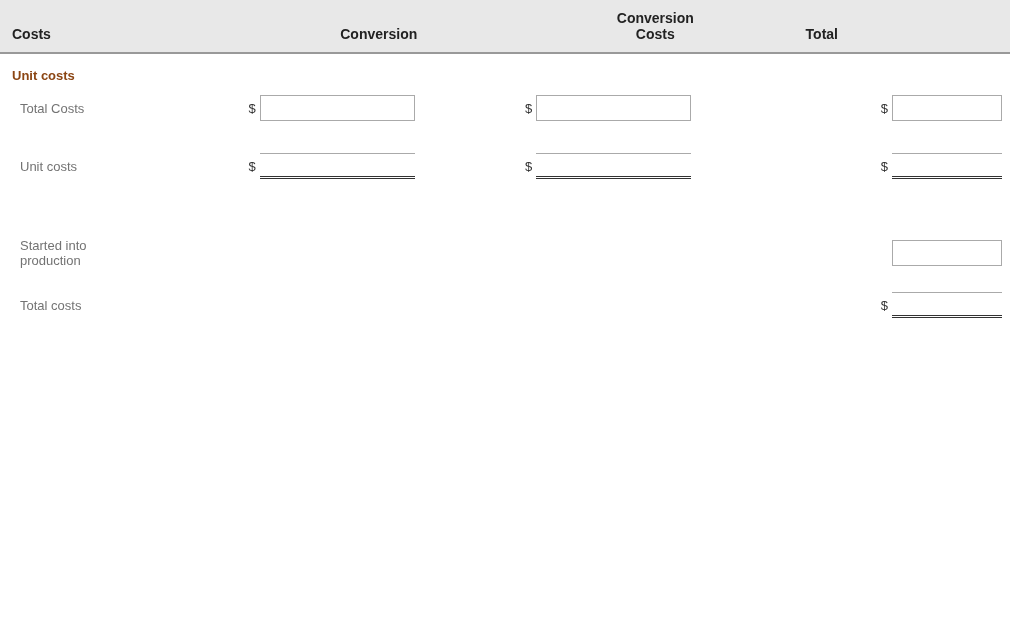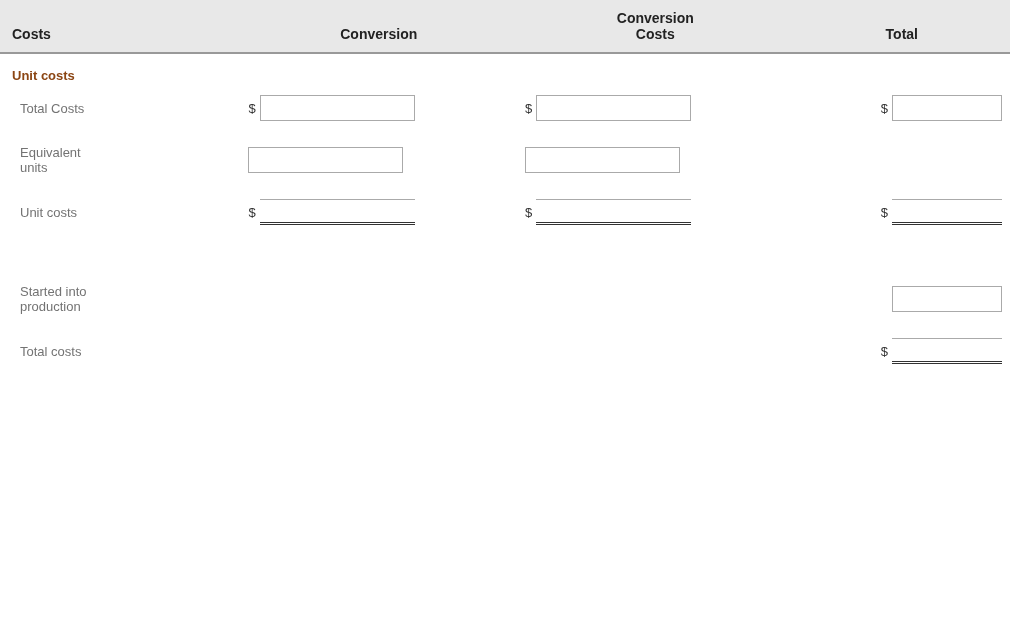--- a/index.html
+++ b/index.html
@@ -27,21 +27,21 @@
       color: #222;
       vertical-align: bottom;
       text-align: left;
     }
 
     .header-cell.center {
       text-align: center;
     }
 
     .header-cell.right {
-      text-align: center;
+      text-align: left;
     }
 
     .col-costs {
       width: 200px;
       border-bottom: 2px solid #999;
     }
 
     .col-materials {
       width: 230px;
       text-align: center;
@@ -172,32 +172,20 @@
           <span class="dollar-sign">$</span>
           <input type="text" class="input-narrow" value="" style="">
         </div>
       </td>
     </tr>
 
     <tr class="spacer-row">
         <td colspan="4"></td>
       </tr>
 
-    <tr>
-      <td class="row-label">
-        Equivalent<br>units
-      </td>
-      <td class="input-cell">
-        <input type="text" class="input-wide" style="border: 1px solid rgb(170, 170, 170);" value="">
-      </td>
-      <td class="input-cell">
-        <input type="text" class="input-wide" style="border: 1px solid rgb(170, 170, 170);" value="">
-      </td>
-      <td></td>
-    </tr>
 
     <tr class="spacer-row">
         <td colspan="4"></td>
       </tr>
 
     <tr>
       <td class="row-label">
         <span>Unit costs</span>
       </td>
       <td class="input-cell">

